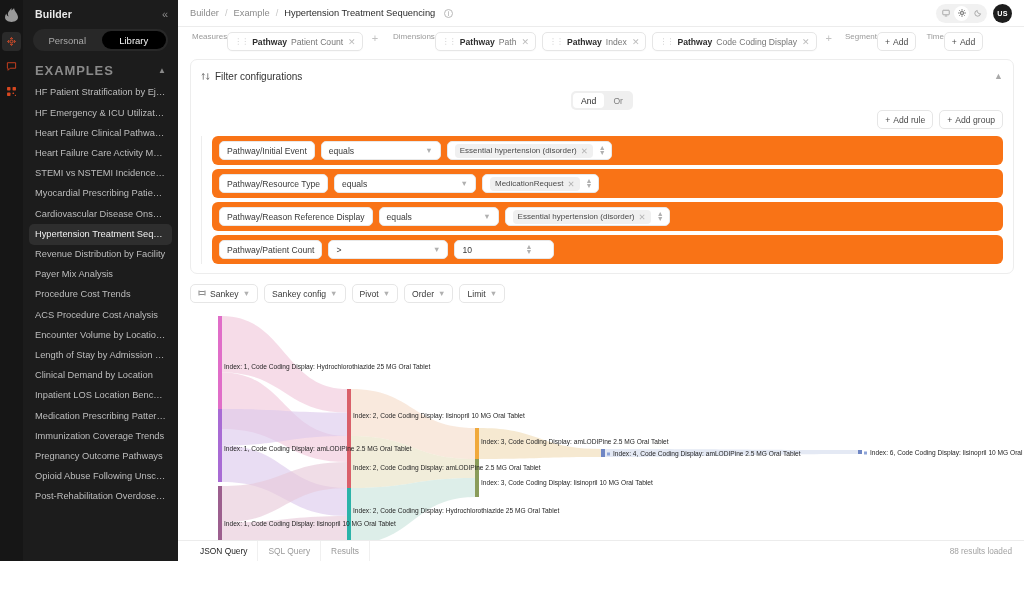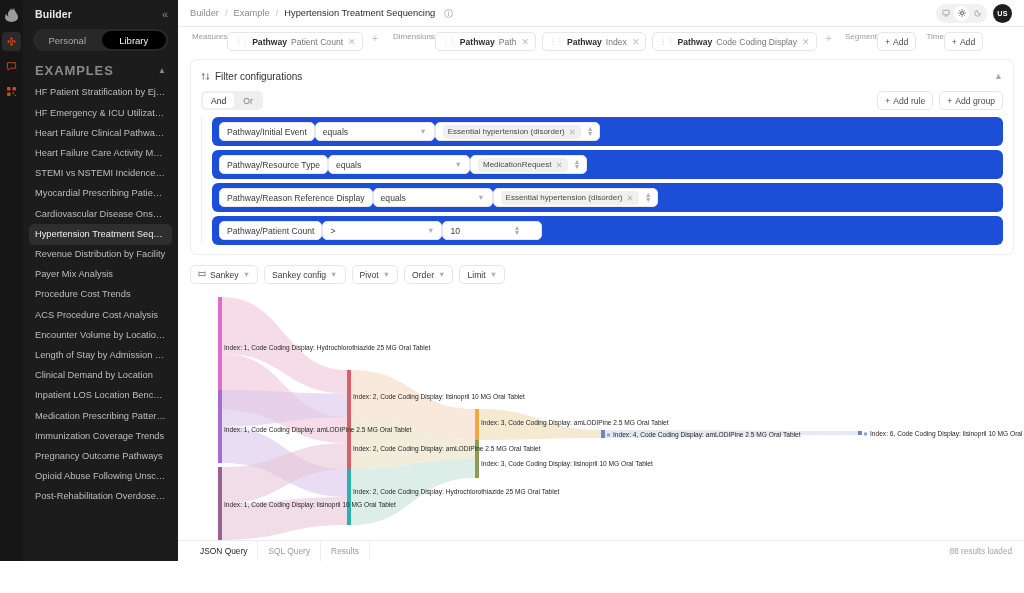--- a/index.html
+++ b/index.html
@@ -115,36 +115,36 @@
   .fpanel {
     margin: 3px 10px 0 12px; border: 1px solid #ededed; border-radius: 7px;
     background: #fff; flex: none;
   }
   .fhead {
     display: flex; align-items: center; padding: 7px 10px 6px 10px;
   }
   .fhead-title { font-size: 10px; color: #333; margin-left: 5px; }
   .fhead-chev { margin-left: auto; color: #a9a9a9; font-size: 9px; }
   .fbody { padding: 0 10px 9px 10px; }
-  .frow1 { display: flex; align-items: center; }
+  .frow1 { display: flex; align-items: center; flex-direction: column; }
   .andor {
     background: #efefef; border-radius: 5px; display: flex; padding: 2px; gap: 1px;
   }
   .andor span {
     font-size: 8.6px; padding: 2.5px 8px; border-radius: 4px; color: #7d7d7d; cursor: pointer;
   }
   .andor span.active { background: #fff; color: #2b2b2b; }
   .frow1-right { margin-left: auto; display: flex; gap: 6px; }
   .rule-wrap {
     margin-top: 7px; border-left: 1px solid #ededed; padding-left: 10px;
     display: flex; flex-direction: column; gap: 4px;
   }
   .rule {
-    background: #1d4ed8; border-radius: 6px; padding: 5px 7px;
-    display: flex; align-items: flex-start; 
+    background: #f97316; border-radius: 6px; padding: 5px 7px;
+    display: flex; align-items: flex-start; gap: 6px;
   }
   .fld {
     background: #fff; border: 1px solid #e8e8e8; border-radius: 5px;
     height: 19px; display: flex; align-items: center; padding: 0 7px;
     font-size: 8.6px; color: #3a3a3a; white-space: nowrap;
   }
   .fld.op { width: 120px; justify-content: space-between; cursor: pointer; }
   .fld.op.wide { width: 142px; }
   .fld.val {
     min-width: 150px; justify-content: space-between; gap: 6px; padding-right: 5px;

